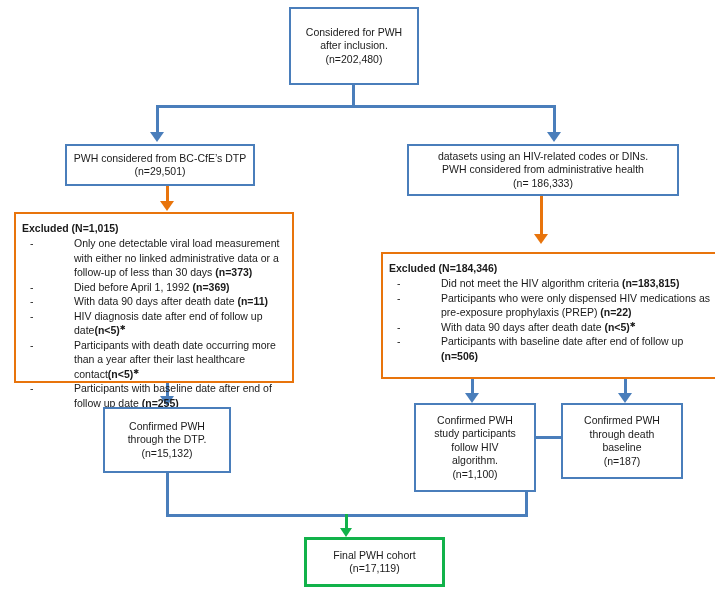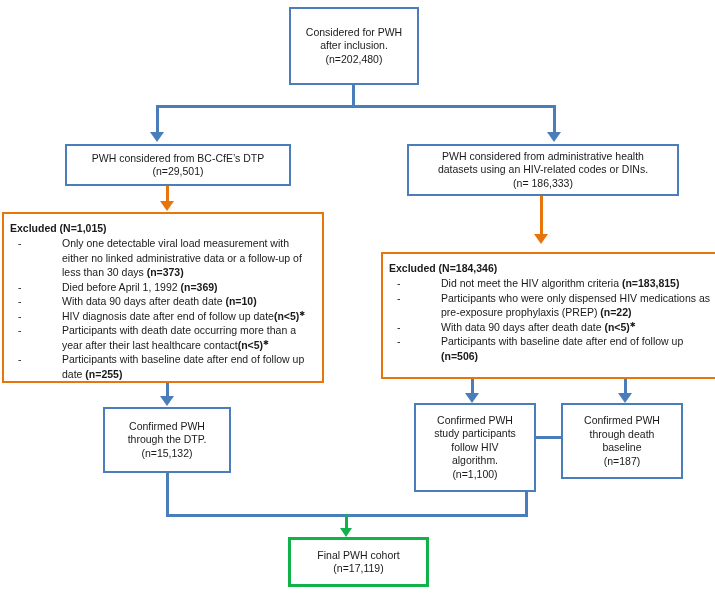--- a/index.html
+++ b/index.html
@@ -145,37 +145,37 @@
 
   <div class="seg gr" style="left:345px; top:514px; width:3px; height:17px;"></div>
   <div class="arrow gr" style="left:340px; top:528px;"></div>
 
   <div class="box blue box-centered" style="left:289px; top:7px; width:130px; height:78px;">
     <div class="ln">Considered for PWH</div>
     <div class="ln">after inclusion.</div>
     <div class="ln b">(n=202,480)</div>
   </div>
 
-  <div class="box blue box-centered" style="left:65px; top:144px; width:226px; height:42px;">
+  <div class="box blue box-centered" style="left:65px; top:144px; width:190px; height:42px;">
     <div class="ln">PWH considered from BC-CfE’s DTP</div>
     <div class="ln b">(n=29,501)</div>
   </div>
 
   <div class="box blue box-centered" style="left:407px; top:144px; width:272px; height:52px;">
+    <div class="ln">datasets using an HIV-related codes or DINs.</div>
     <div class="ln">PWH considered from administrative health</div>
-    <div class="ln">datasets using an HIV-related codes or DINs.</div>
     <div class="ln b">(n= 186,333)</div>
   </div>
 
-  <div class="box orange excl" style="left:2px; top:212px; width:322px; height:171px;">
+  <div class="box orange excl" style="left:14px; top:212px; width:280px; height:171px;">
     <div class="excl-head">Excluded (N=1,015)</div>
     <ul class="excl-list">
         <li><span class="dash">-</span>Only one detectable viral load measurement with either no linked administrative data or  a follow-up of less than 30 days <b>(n=373)</b></li>
         <li><span class="dash">-</span>Died before April 1, 1992 <b>(n=369)</b></li>
-        <li><span class="dash">-</span>With data 90 days after death date <b>(n=10)</b></li>
+        <li><span class="dash">-</span>With data 90 days after death date <b>(n=11)</b></li>
         <li><span class="dash">-</span>HIV diagnosis date after end of follow up date<b>(n&lt;5)</b><sup>✱</sup></li>
         <li><span class="dash">-</span>Participants with death date occurring more than a year after their last healthcare contact<b>(n&lt;5)</b><sup>✱</sup></li>
         <li><span class="dash">-</span>Participants with baseline date after end of follow up date <b>(n=255)</b></li>
       </ul>
   </div>
 
   <div class="box orange excl" style="left:369px; top:252px; width:345px; height:127px;margin-left:12px;">
     <div class="excl-head">Excluded (N=184,346)</div>
     <ul class="excl-list">
         <li><span class="dash">-</span>Did not meet the HIV algorithm criteria <b>(n=183,815)</b></li>
@@ -199,18 +199,18 @@
     <div class="ln b">(n=1,100)</div>
   </div>
 
   <div class="box blue box-centered" style="left:561px; top:403px; width:122px; height:76px;">
     <div class="ln">Confirmed PWH</div>
     <div class="ln">through death</div>
     <div class="ln">baseline</div>
     <div class="ln b">(n=187)</div>
   </div>
 
-  <div class="box green box-centered" style="left:288px; top:537px; width:141px; height:50px;">
+  <div class="box green box-centered" style="left:304px; top:537px; width:141px; height:50px;">
     <div class="ln">Final PWH cohort</div>
     <div class="ln b">(n=17,119)</div>
   </div>
 
 </div>
 
 </body></html>

